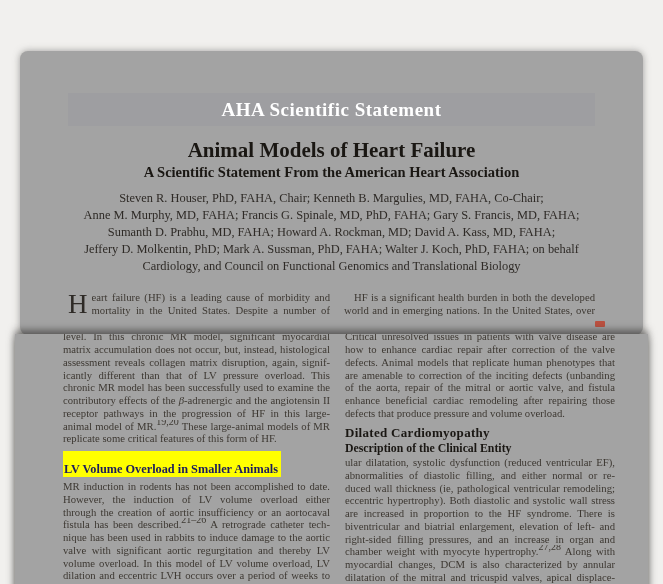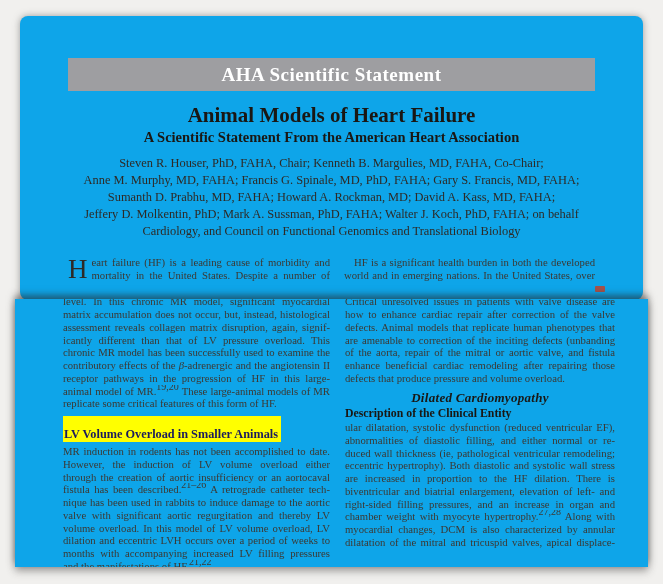--- a/index.html
+++ b/index.html
@@ -1,21 +1,21 @@
 <!DOCTYPE html>
 <html><head>
 <meta charset="utf-8">
 <style>
   html,body{margin:0;padding:0;}
   body{
     width:663px;height:584px;position:relative;overflow:hidden;
     background:#f1f0ee;
     font-family:"Liberation Serif", serif;
   }
-  .card{position:absolute;background:#0ea5e9;overflow:hidden;}
+  .card{position:absolute;background:#a3a3a3;overflow:hidden;margin-top:35px;}
   #page1{
     left:20px;top:16px;width:623px;height:284px;
     border-radius:8px;
     box-shadow:0 0 7px rgba(90,88,85,.55);
     z-index:1;
   }
   #page2{
     left:15px;top:299px;width:633px;height:268px;
     border-radius:0;
     box-shadow:0 -4px 7px rgba(40,38,36,.55), 0 4px 8px rgba(60,58,55,.45);
@@ -68,22 +68,22 @@
   .p2col .tline.ind{text-indent:10px;}
   .cutwrap{height:9px;overflow:hidden;}
   .cutwrap .cutline{margin-top:-4px;text-align:justify;text-align-last:justify;
     font-size:10.7px;line-height:12.75px;color:#3d3832;}
   .hl-head{
     display:inline-block;background:#ffff00;color:#1b1b5e;
     font-weight:bold;font-size:12.3px;line-height:14px;
     padding:11px 3px 1px 1px;margin:6px 0 3px 0;white-space:nowrap;
   }
   .sec-title{
-    text-align:center;font-weight:bold;font-size:13px;color:#1a1713;
-    margin:7px 0 3px 0;letter-spacing:.3px;font-style:italic;
+    text-align:left;font-weight:bold;font-size:13px;color:#1a1713;
+    margin:7px 0 3px 0;letter-spacing:.3px;
   }
   .subsec-title{
     font-weight:bold;font-size:11.8px;color:#1a1713;margin:1px 0 1px 0;
   }
   sup{font-size:10px;line-height:0;vertical-align:super;}
 </style>
 </head>
 <body>
 
 <div class="card" id="page1">
@@ -164,21 +164,21 @@
           <div class="tline">enhance beneficial cardiac remodeling after repairing those</div>
           <div class="tline al-left">defects that produce pressure and volume overload.</div>
         </div>
       <div class="sec-title">Dilated Cardiomyopathy</div>
       <div class="subsec-title">Description of the Clinical Entity</div>
       <div>
           <div class="tline">ular dilatation, systolic dysfunction (reduced ventricular EF),</div>
           <div class="tline">abnormalities of diastolic filling, and either normal or re-</div>
           <div class="tline">duced wall thickness (ie, pathological ventricular remodeling;</div>
           <div class="tline">eccentric hypertrophy). Both diastolic and systolic wall stress</div>
-          <div class="tline">are increased in proportion to the HF dilation. There is</div>
+          <div class="tline">are increased in proportion to the HF syndrome. There is</div>
           <div class="tline">biventricular and biatrial enlargement, elevation of left- and</div>
           <div class="tline">right-sided filling pressures, and an increase in organ and</div>
           <div class="tline">chamber weight with myocyte hypertrophy.<sup>27,28</sup> Along with</div>
           <div class="tline">myocardial changes, DCM is also characterized by annular</div>
           <div class="tline">dilatation of the mitral and tricuspid valves, apical displace-</div>
         </div>
     </div>
 
   </div>
 </div>

